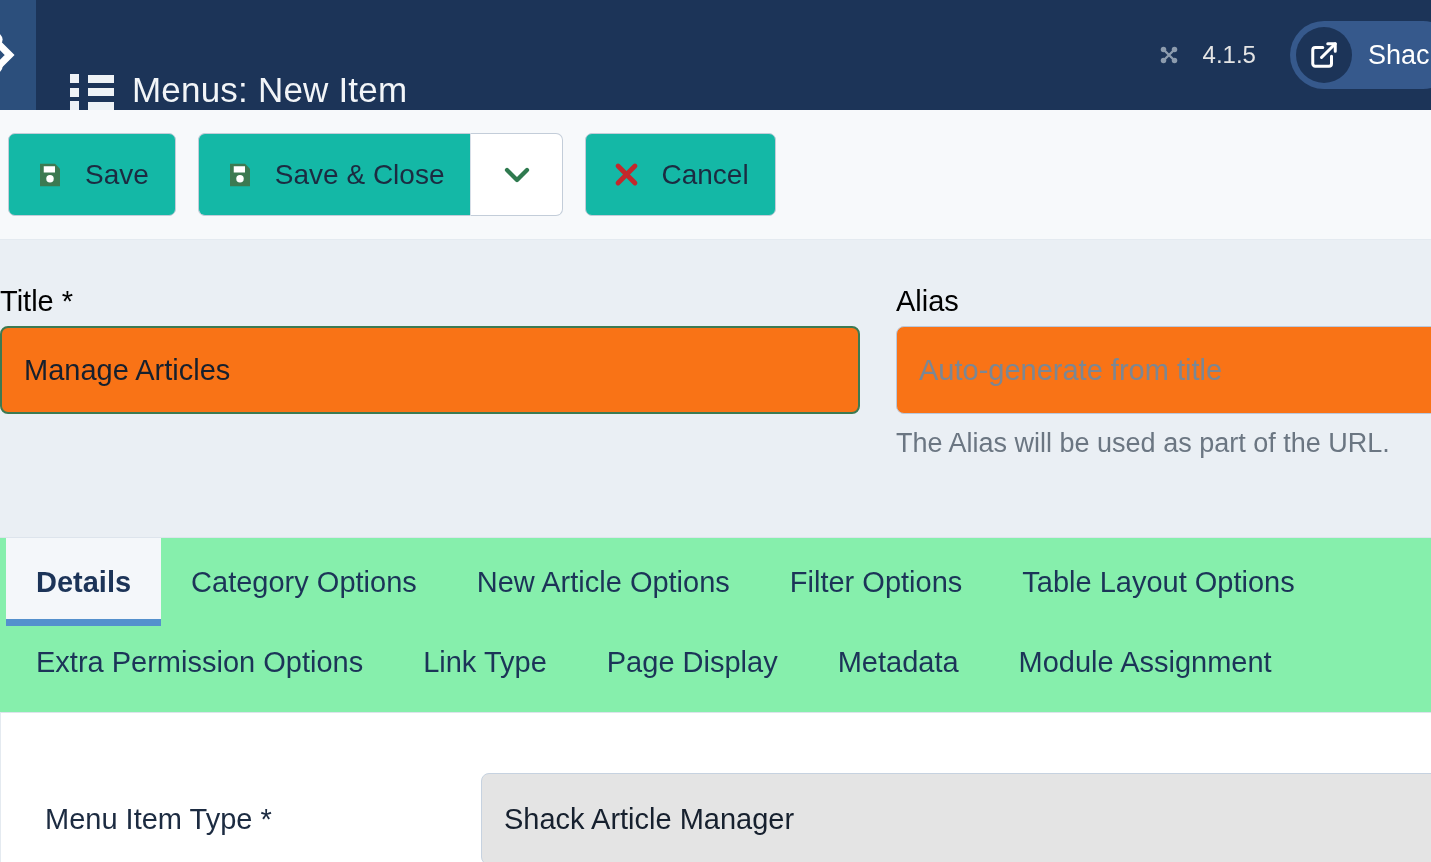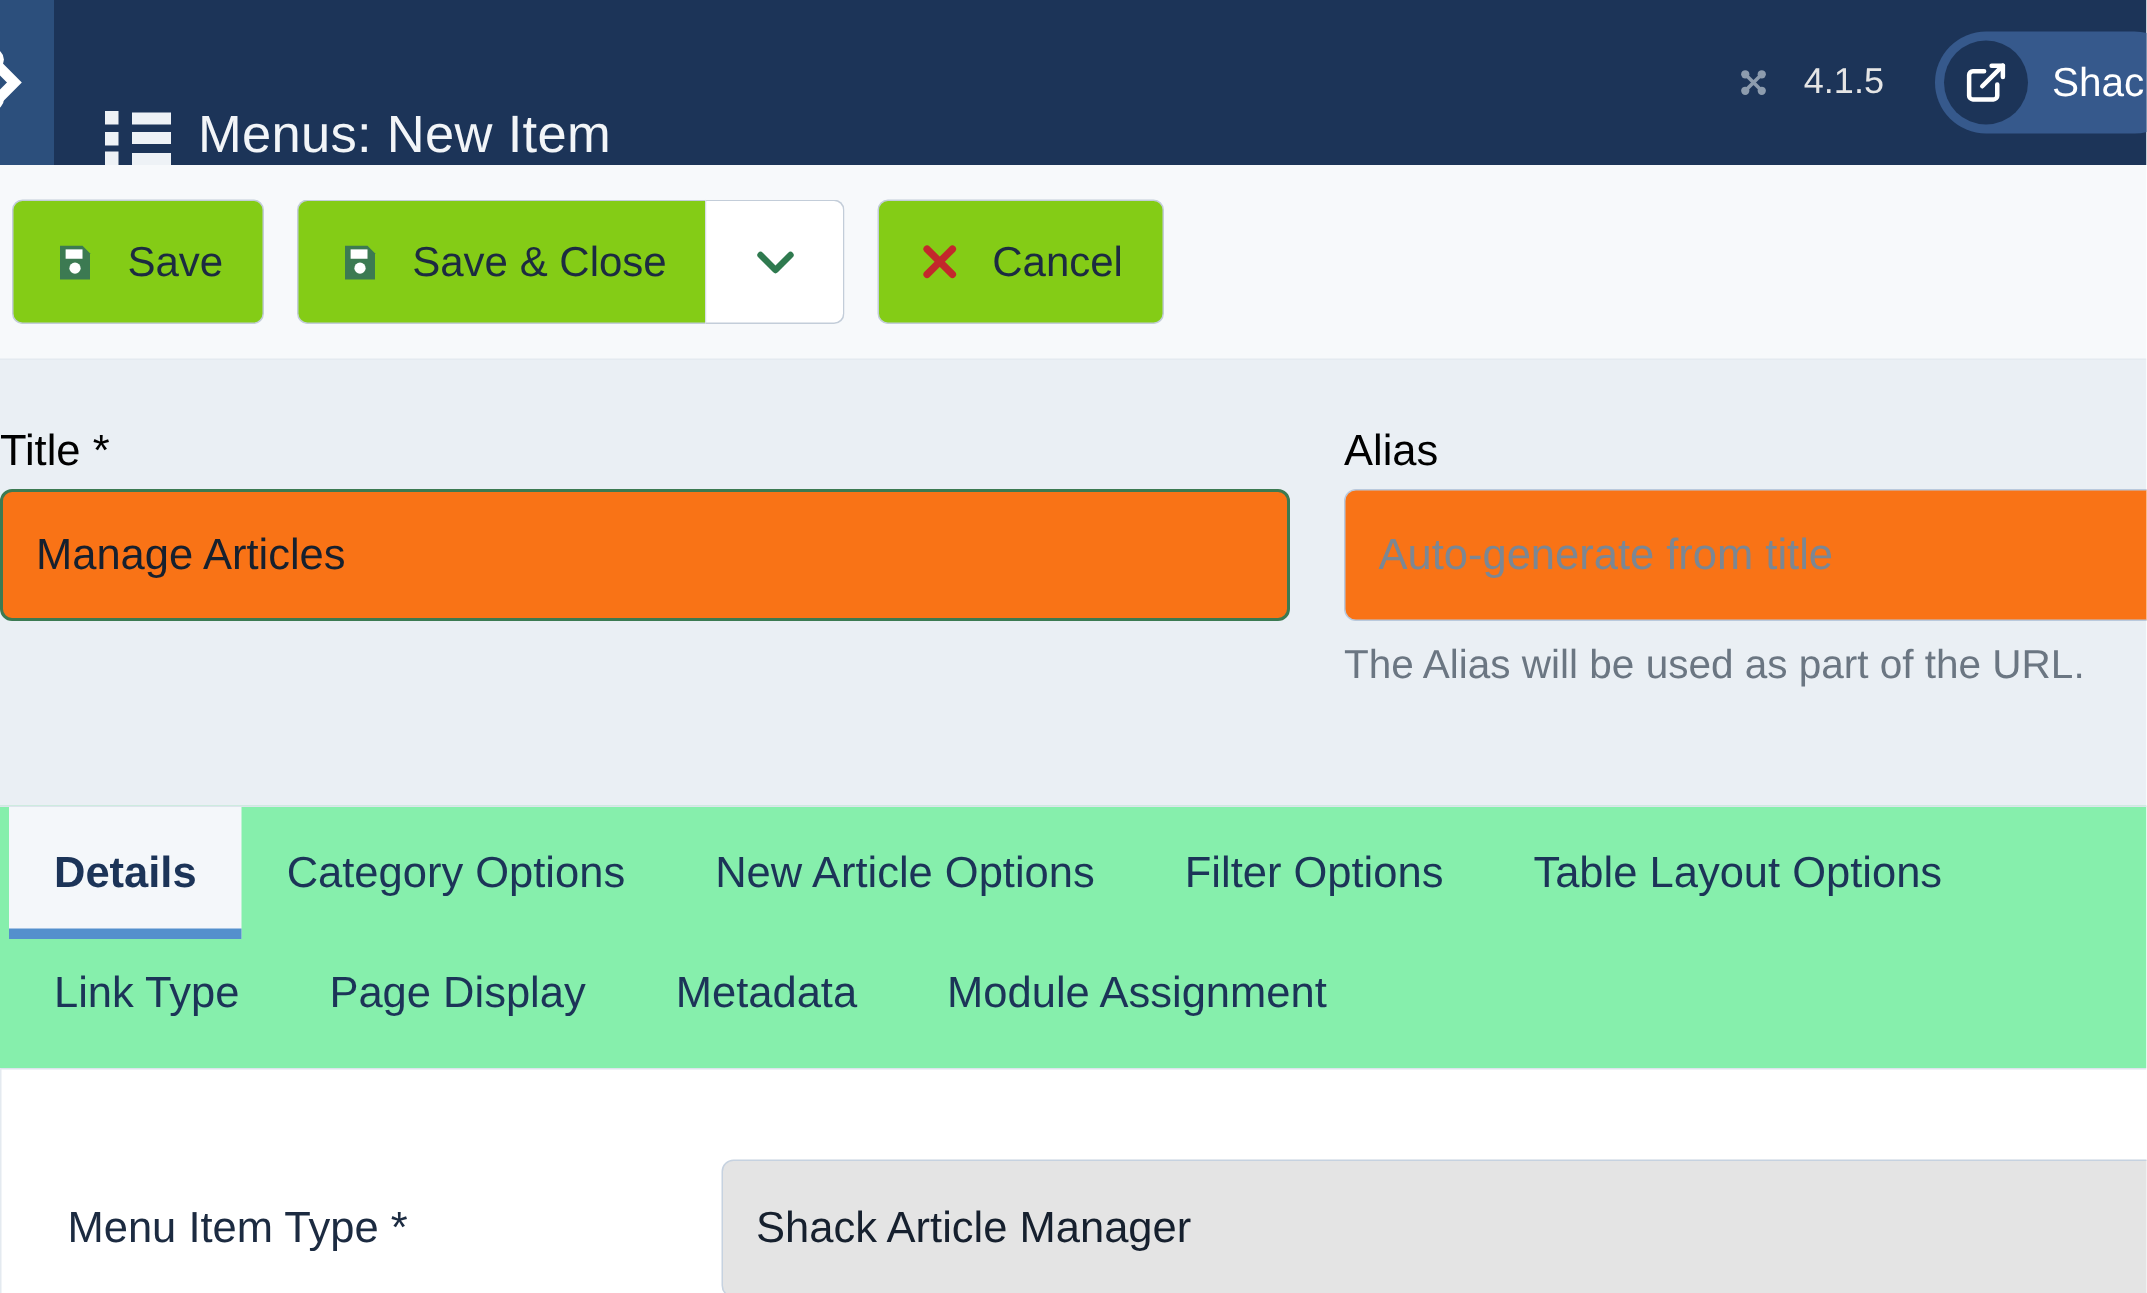--- a/index.html
+++ b/index.html
@@ -92,21 +92,21 @@
   .toolbar {
     position: absolute; top: 110px; left: 0;
     width: 1431px; height: 130px;
     background: #f7f9fb;
     border-bottom: 1px solid #e4eaf0;
     display: flex; align-items: center;
     padding-left: 8px;
   }
   .btn {
     height: 83px;
-    background: #84cc16;
+    background: #14b8a6;
     border: 1px solid #c3cdd9;
     border-radius: 7px;
     display: flex; align-items: center; justify-content: space-between;
     gap: 20px;
     padding: 0 26px;
     font-size: 28px;
     color: #1c2b41;
     cursor: pointer;
     white-space: nowrap;
   }
@@ -385,20 +385,23 @@
       <div class="tab">
         <span>Filter Options</span>
       </div>
       <div class="tab">
         <span>Table Layout Options</span>
       </div>
     </div>
 
     <div class="tabs-row second">
       <div class="tab">
+        <span>Extra Permission Options</span>
+      </div>
+      <div class="tab">
         <span>Link Type</span>
       </div>
       <div class="tab">
         <span>Page Display</span>
       </div>
       <div class="tab">
         <span>Metadata</span>
       </div>
       <div class="tab">
         <span>Module Assignment</span>

